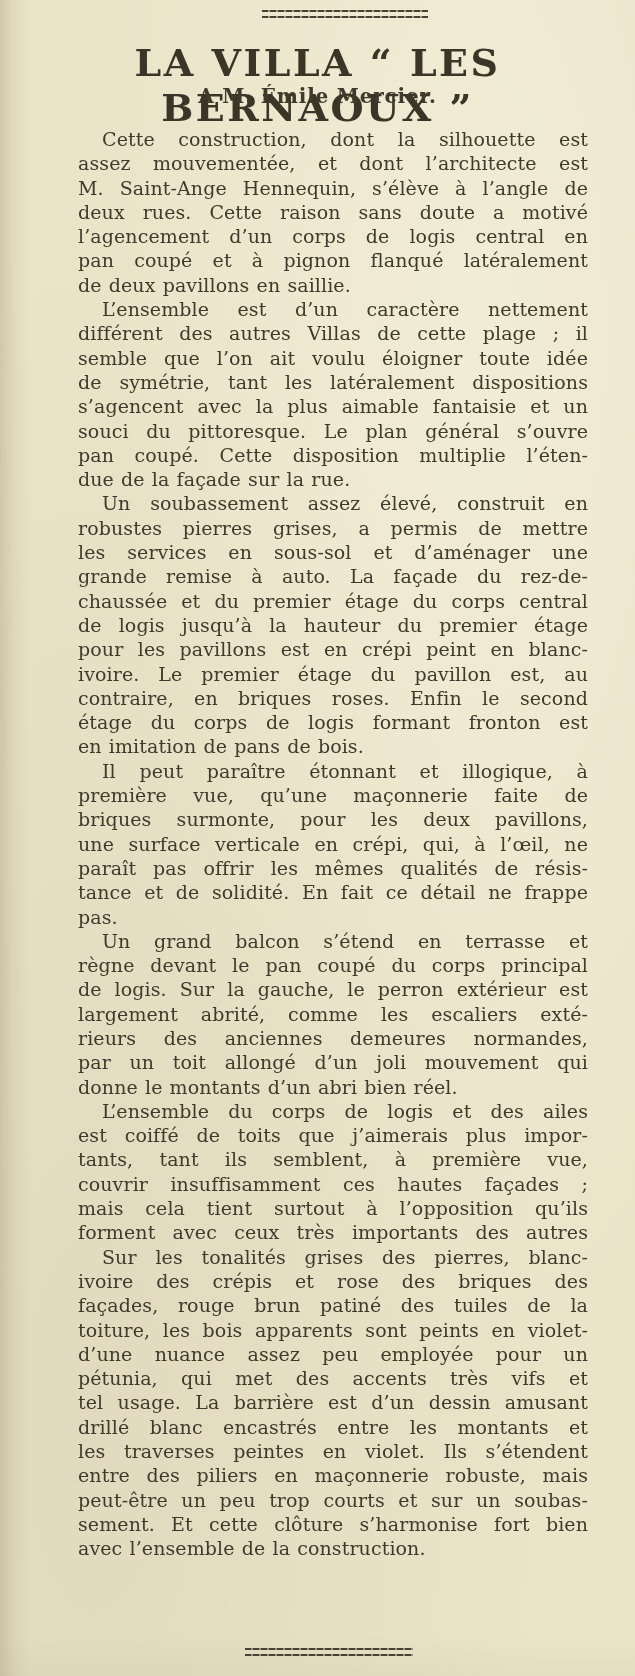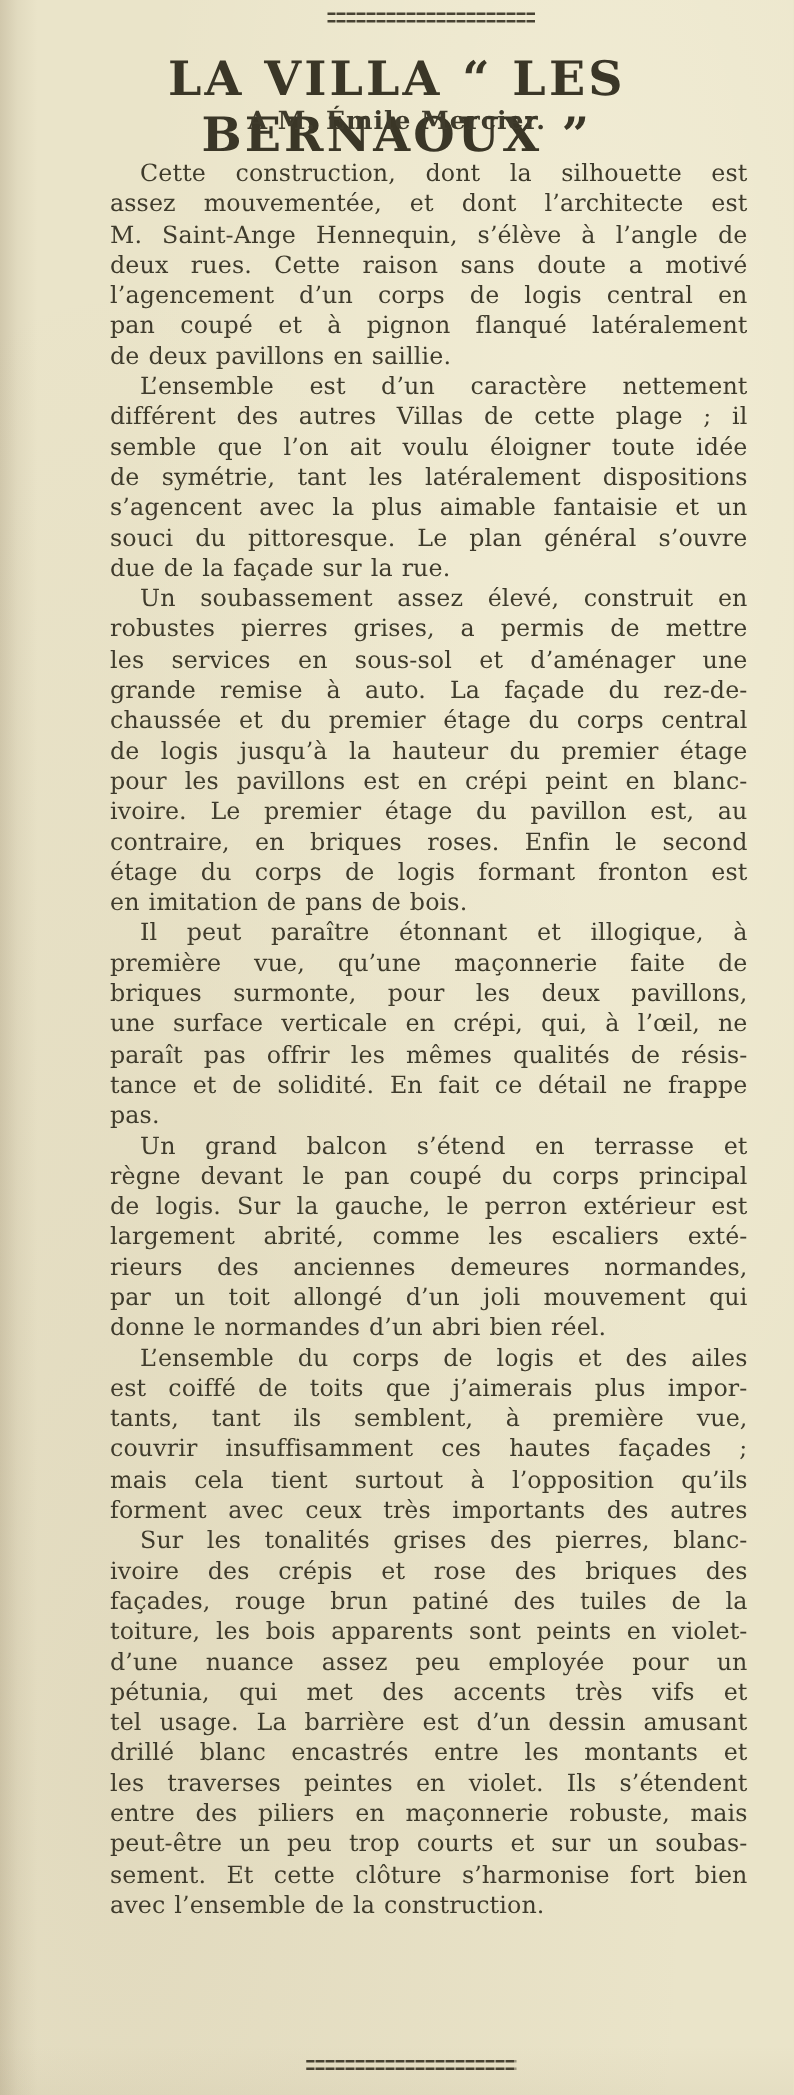--- a/index.html
+++ b/index.html
@@ -53,21 +53,21 @@
     text-align: center;
     font-size: 20px;
     letter-spacing: 0.8px;
     color: #3f3b2c;
     font-weight: bold;
   }
 
   .body {
     position: absolute;
     top: 127px;
-    left: 88px;
+    left: 78px;
     width: 510px;
   }
   .paragraph { margin: 0; }
   .line {
     font-size: 19px;
     line-height: 24.3px;
     letter-spacing: 0.1px;
     word-spacing: 1px;
     text-align: justify;
     text-align-last: justify;
@@ -100,20 +100,21 @@
         <div class="line">pan coupé et à pignon flanqué latéralement</div>
         <div class="line para-end">de deux pavillons en saillie.</div>
       </div>
       <div class="paragraph">
         <div class="line para-start">L’ensemble est d’un caractère nettement</div>
         <div class="line">différent des autres Villas de cette plage ; il</div>
         <div class="line">semble que l’on ait voulu éloigner toute idée</div>
         <div class="line">de symétrie, tant les latéralement dispositions</div>
         <div class="line">s’agencent avec la plus aimable fantaisie et un</div>
         <div class="line">souci du pittoresque. Le plan général s’ouvre</div>
+        <div class="line">pan coupé. Cette disposition multiplie l’éten-</div>
         <div class="line para-end">due de la façade sur la rue.</div>
       </div>
       <div class="paragraph">
         <div class="line para-start">Un soubassement assez élevé, construit en</div>
         <div class="line">robustes pierres grises, a permis de mettre</div>
         <div class="line">les services en sous-sol et d’aménager une</div>
         <div class="line">grande remise à auto. La façade du rez-de-</div>
         <div class="line">chaussée et du premier étage du corps central</div>
         <div class="line">de logis jusqu’à la hauteur du premier étage</div>
         <div class="line">pour les pavillons est en crépi peint en blanc-</div>
@@ -131,21 +132,21 @@
         <div class="line">tance et de solidité. En fait ce détail ne frappe</div>
         <div class="line para-end">pas.</div>
       </div>
       <div class="paragraph">
         <div class="line para-start">Un grand balcon s’étend en terrasse et</div>
         <div class="line">règne devant le pan coupé du corps principal</div>
         <div class="line">de logis. Sur la gauche, le perron extérieur est</div>
         <div class="line">largement abrité, comme les escaliers exté-</div>
         <div class="line">rieurs des anciennes demeures normandes,</div>
         <div class="line">par un toit allongé d’un joli mouvement qui</div>
-        <div class="line para-end">donne le normandes d’un abri bien réel.</div>
+        <div class="line para-end">donne le montants d’un abri bien réel.</div>
       </div>
       <div class="paragraph">
         <div class="line para-start">L’ensemble du corps de logis et des ailes</div>
         <div class="line">est coiffé de toits que j’aimerais plus impor-</div>
         <div class="line">tants, tant ils semblent, à première vue,</div>
         <div class="line">couvrir insuffisamment ces hautes façades ;</div>
         <div class="line">mais cela tient surtout à l’opposition qu’ils</div>
         <div class="line">forment avec ceux très importants des autres</div>
       </div>
       <div class="paragraph">

